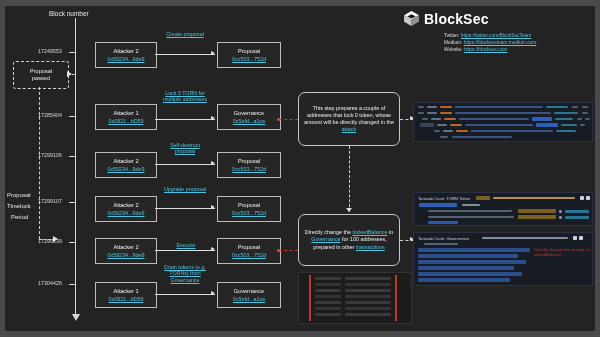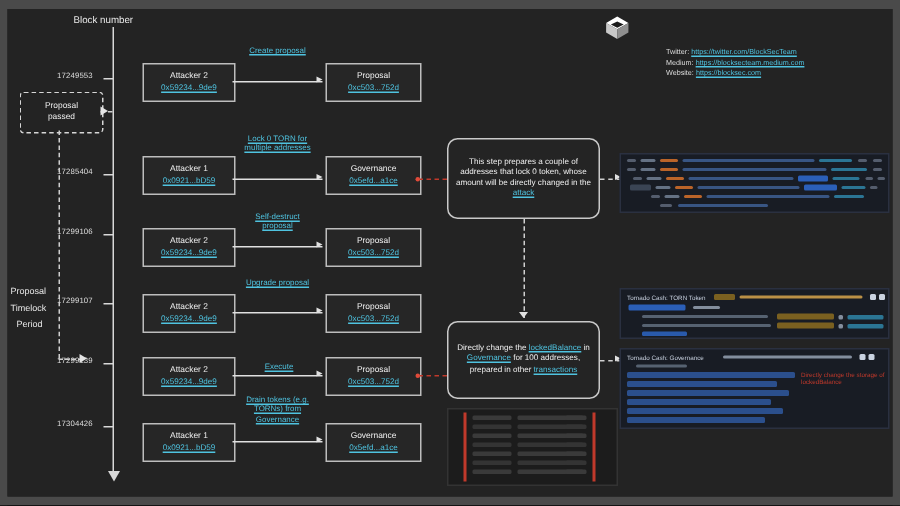--- a/index.html
+++ b/index.html
@@ -81,20 +81,21 @@
 
   <div class="stage">
 
     <div class="brand" style="left:398px;top:4px;">
       <svg width="17" height="17" viewBox="0 0 32 32">
         <polygon points="16,2 30,10 16,18 2,10" fill="#ffffff"></polygon>
         <polygon points="2,10 16,18 16,30 2,22" fill="#c9c9c9"></polygon>
         <polygon points="30,10 16,18 16,30 30,22" fill="#8f8f8f"></polygon>
         <polygon points="16,8 24,12 16,16 8,12" fill="#1b1b1b"></polygon>
       </svg>
+      <span class="nm">BlockSec</span>
     </div>
 
     <div class="links" style="left:439px;top:26px;">
       <div class="row">
         <span>Twitter:</span>
         <a href="#">https://twitter.com/BlockSecTeam</a>
       </div>
       <div class="row">
         <span>Medium:</span>
         <a href="#">https://blocksecteam.medium.com</a>

